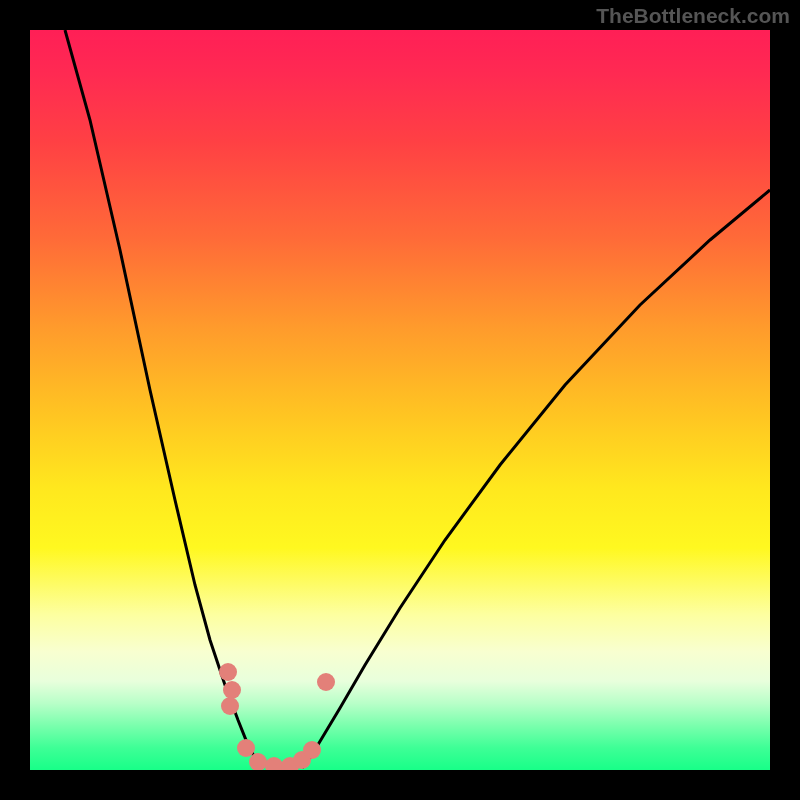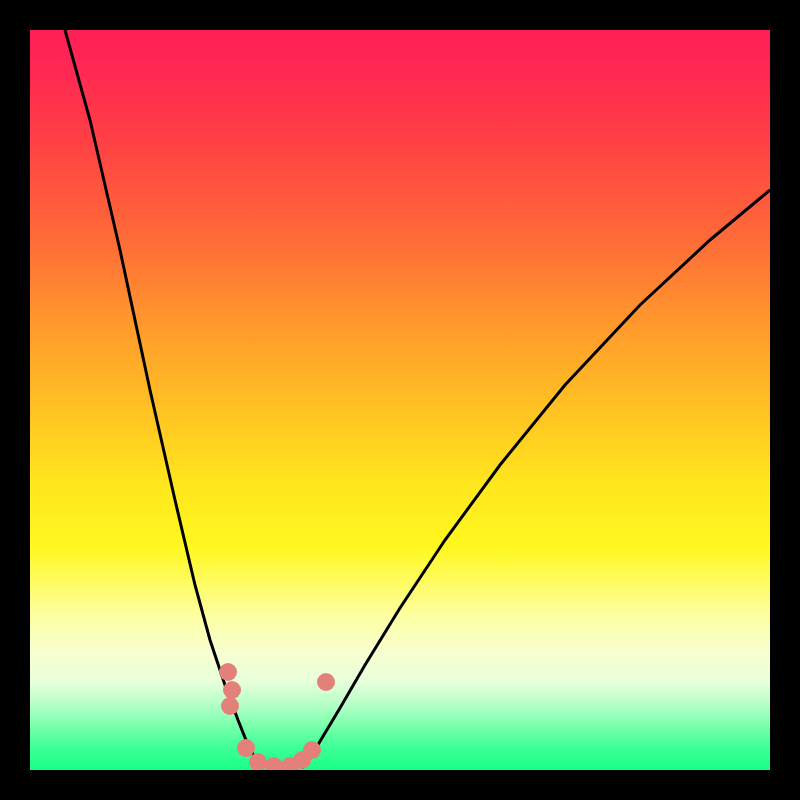--- a/index.html
+++ b/index.html
@@ -79,13 +79,14 @@
           <circle cx="216" cy="718" r="9" fill="#e38079"></circle>
           <circle cx="228" cy="732" r="9" fill="#e38079"></circle>
           <circle cx="244" cy="736" r="9" fill="#e38079"></circle>
           <circle cx="260" cy="736" r="9" fill="#e38079"></circle>
           <circle cx="272" cy="730" r="9" fill="#e38079"></circle>
           <circle cx="282" cy="720" r="9" fill="#e38079"></circle>
           <circle cx="296" cy="652" r="9" fill="#e38079"></circle>
         </g>
     </svg>
   </div>
+  <div class="watermark">TheBottleneck.com</div>
 </div>
 
 </body></html>

